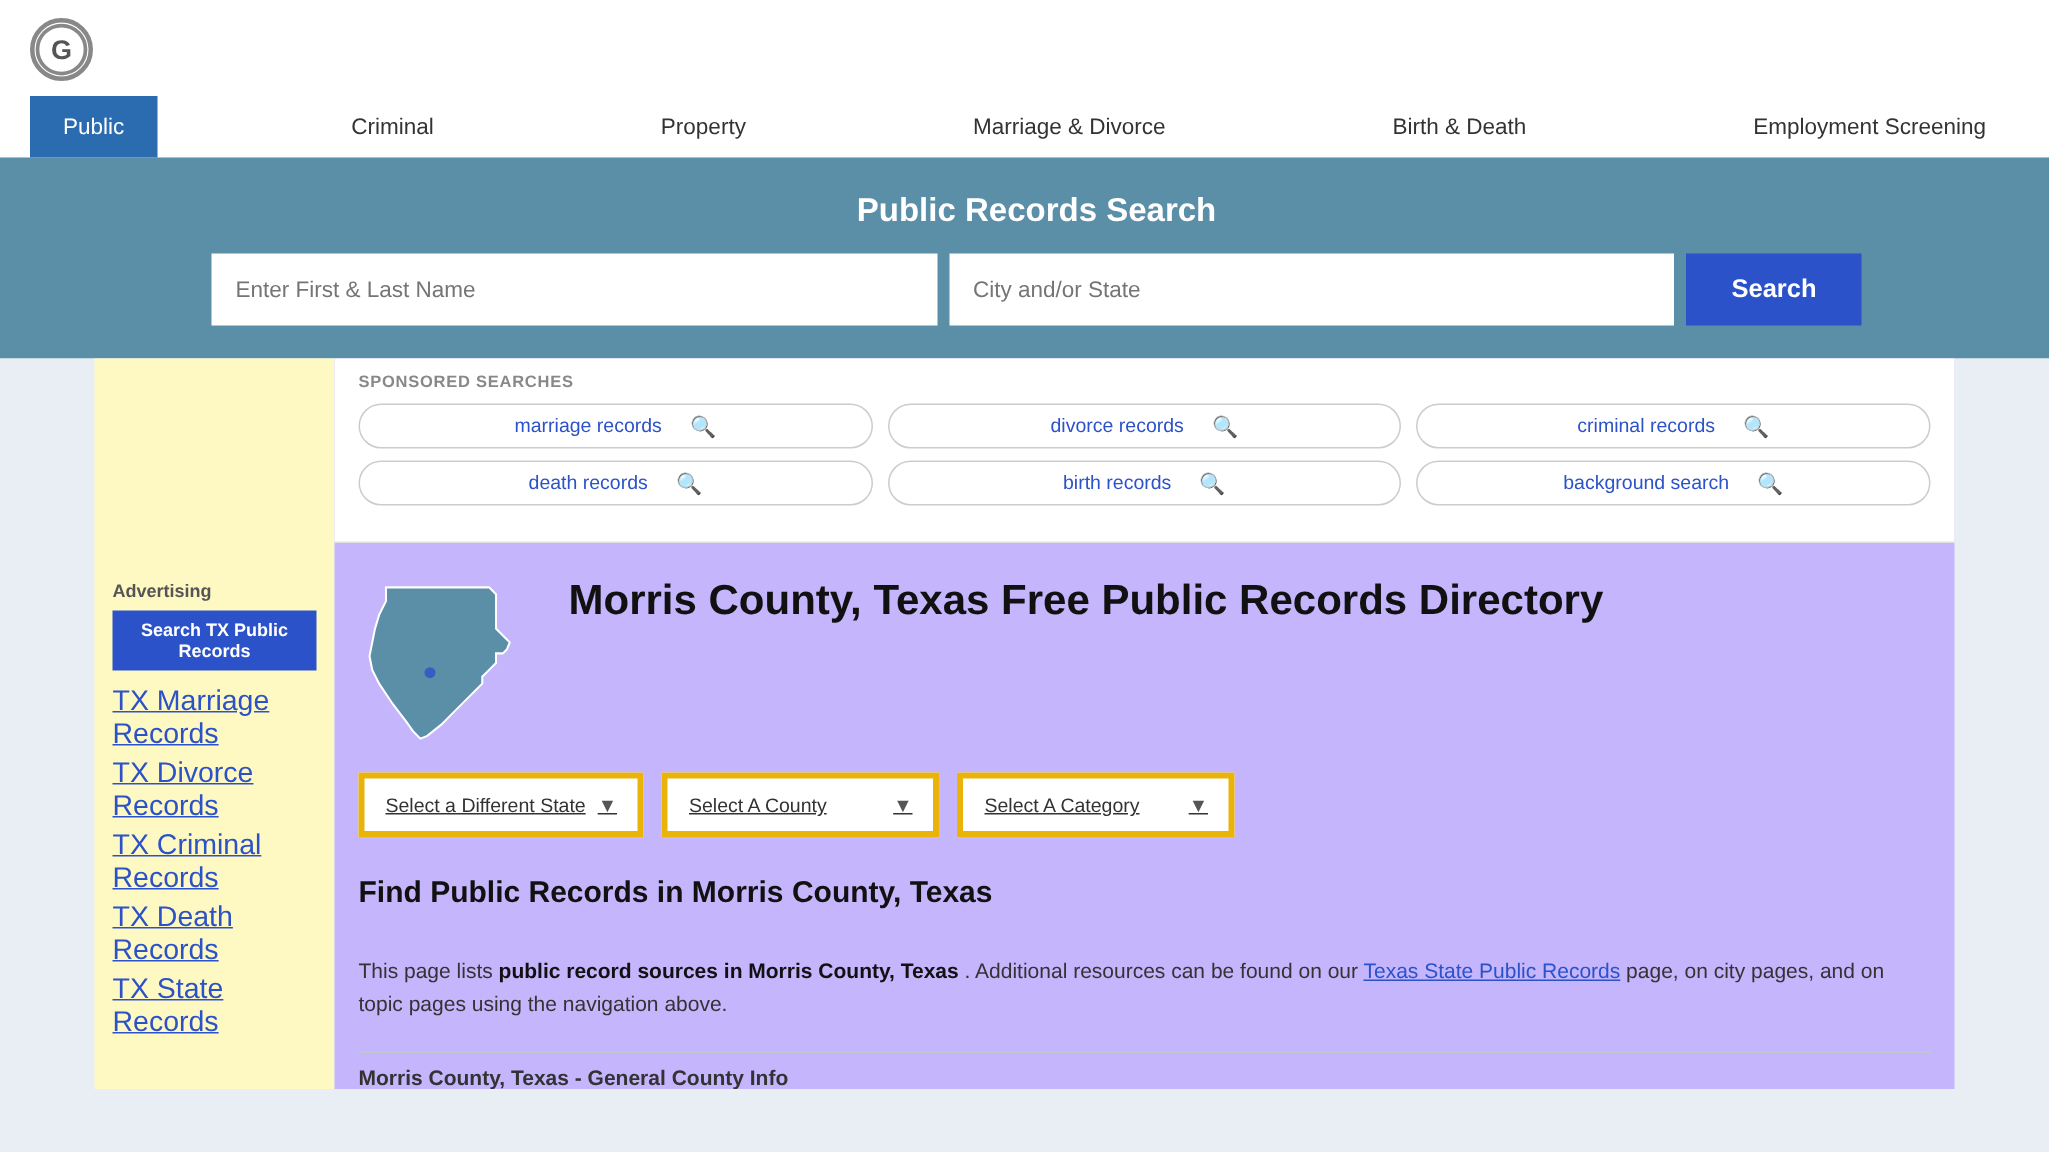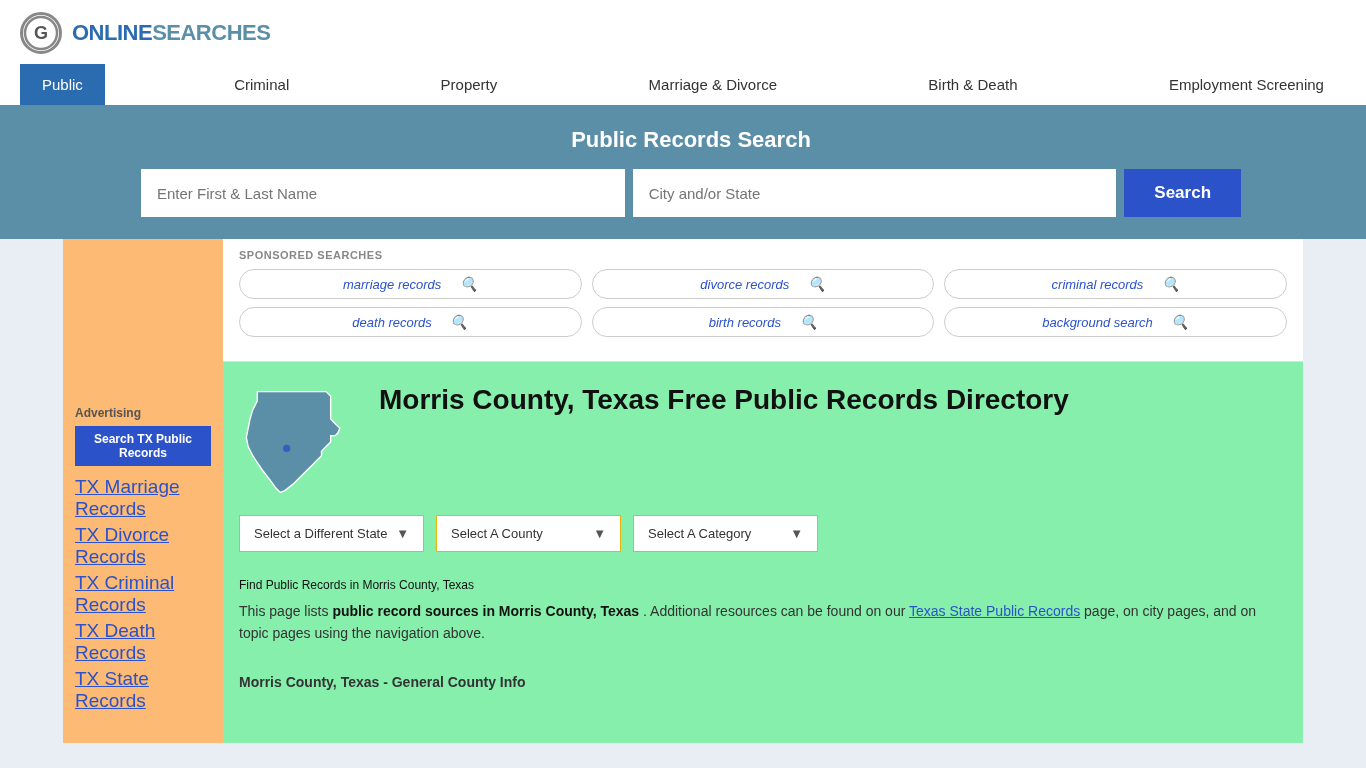--- a/index.html
+++ b/index.html
@@ -22,49 +22,49 @@
     .search-banner-title { text-align: center; color: #fff; font-size: 22px; font-weight: bold; margin-bottom: 16px; }
     .search-row { display: flex; gap: 8px; max-width: 1100px; margin: 0 auto; }
     .search-input { flex: 1; padding: 14px 16px; font-size: 15px; border: none; outline: none; background: #fff; color: #aaa; }
     .search-input.city { flex: 1; }
     .search-btn { background: #2b52c8; color: #fff; border: none; padding: 14px 30px; font-size: 17px; font-weight: bold; cursor: pointer; white-space: nowrap; }
 
     
     .main-area { display: flex; gap: 0; max-width: 1240px; margin: 0 auto; padding: 0; }
 
     
-    .sidebar { width: 160px; flex-shrink: 0; padding: 27px 12px; background: #fdba74; }
+    .sidebar { width: 160px; flex-shrink: 0; padding: 8px 12px; background: #fef9c3; }
     .sidebar-advertising { font-size: 12px; color: #555; font-weight: bold; margin-bottom: 6px; }
     .sidebar-search-btn { background: #2b52c8; color: #fff; padding: 6px 10px; font-size: 12px; font-weight: bold; cursor: pointer; margin-bottom: 10px; display: block; border: none; width: 100%; text-align: center; }
     .sidebar-link { display: block; color: #2b52c8; font-size: 19px; text-decoration: underline; margin-bottom: 4px; cursor: pointer; }
 
     
-    .content { flex: 1; padding: 0 0 0 0; background: #86efac; }
+    .content { flex: 1; padding: 0 0 0 0; background: #c4b5fd; }
 
     
     .sponsored-area { background: #fff; padding: 10px 16px 16px 16px; border-bottom: 1px solid #e0e0e0; }
     .sponsored-label { font-size: 11px; color: #888; letter-spacing: 0.5px; margin-bottom: 8px; font-weight: bold; }
     .search-tags-row { display: flex; gap: 10px; margin-bottom: 8px; flex-wrap: wrap; }
-    .search-tag { display: flex; align-items: center; border: 1px solid #ccc; border-radius: 20px; padding: 6px 14px; color: #2b52c8; font-size: 13px; cursor: pointer; background: #fff; flex: 1; justify-content: center; gap: 19px; min-width: 180px; font-style: italic; }
+    .search-tag { display: flex; align-items: flex-start; border: 1px solid #ccc; border-radius: 20px; padding: 6px 14px; color: #2b52c8; font-size: 13px; cursor: pointer; background: #fff; flex: 1; justify-content: center; gap: 19px; min-width: 180px; }
     .search-icon-small { color: #555; font-size: 14px; }
 
     
     .county-area { display: flex; gap: 20px; padding: 20px 16px 10px 16px; align-items: flex-start; }
     .texas-map { width: 120px; flex-shrink: 0; }
     .county-title-area { flex: 1; }
     .county-title { font-size: 28px; font-weight: bold; color: #111; line-height: 1.25; margin-bottom: 0; }
 
     
     .dropdowns-row { display: flex; gap: 12px; padding: 0 16px 16px 16px; flex-wrap: wrap; }
-    .dropdown-select { display: flex; align-items: center; border: 1px solid #eab308; padding: 10px 14px; background: #fff; cursor: pointer; font-size: 13px; color: #333; gap: 8px; min-width: 185px; }
+    .dropdown-select { display: flex; align-items: center; border: 4px solid #eab308; padding: 10px 14px; background: #fff; cursor: pointer; font-size: 13px; color: #333; gap: 8px; min-width: 185px; text-decoration: underline; }
     .dropdown-arrow { margin-left: auto; color: #555; }
 
     
     .find-records { padding: 10px 16px 10px 16px; }
-    .find-title { font-size: 12px; font-weight: normal; color: #111; margin-bottom: 8px; }
+    .find-title { font-size: 20px; font-weight: bold; color: #111; margin-bottom: 29px; }
     .find-desc { font-size: 14px; color: #333; line-height: 1.6; }
     .find-desc a { color: #2b52c8; text-decoration: underline; cursor: pointer; }
     .find-desc strong { color: #111; }
 
     
     .bottom-info { padding: 10px 16px 0 16px; }
     .bottom-divider { border: none; border-top: 1px solid #c0c8d0; margin-bottom: 8px; }
     .bottom-title { font-weight: bold; font-size: 14px; color: #333; }
 
     
@@ -73,23 +73,20 @@
 </head>
 <body>
 
 <div class="header">
   <div class="logo-area">
     <div class="logo-circle">
       <svg width="36" height="36" viewBox="0 0 36 36">
         <circle cx="18" cy="18" r="16" fill="none" stroke="#888" stroke-width="2.5"></circle>
         <text x="18" y="24" text-anchor="middle" font-size="18" font-weight="bold" fill="#555">G</text>
       </svg>
-    </div>
-    <div class="logo-text">
-      <span>ONLINE</span><span style="color:#5b8fa8">SEARCHES</span>
     </div>
   </div>
   <nav class="nav">
     <a class="nav-item active">Public</a>
     <a class="nav-item">Criminal</a>
     <a class="nav-item">Property</a>
     <a class="nav-item">Marriage &amp; Divorce</a>
     <a class="nav-item">Birth &amp; Death</a>
     <a class="nav-item">Employment Screening</a>
   </nav>

